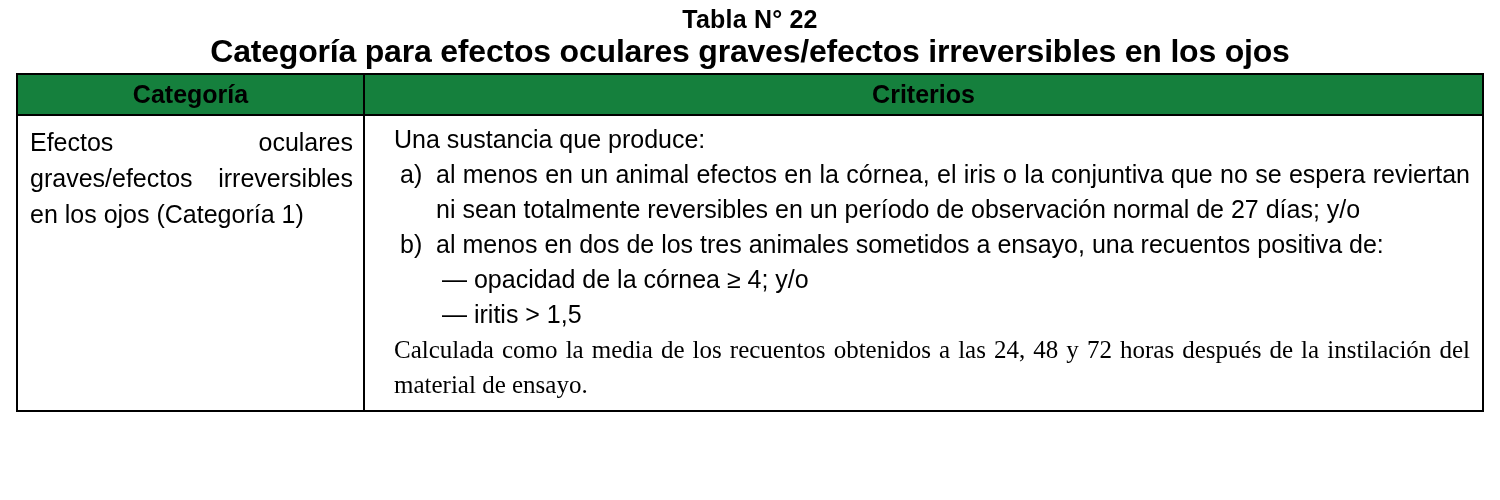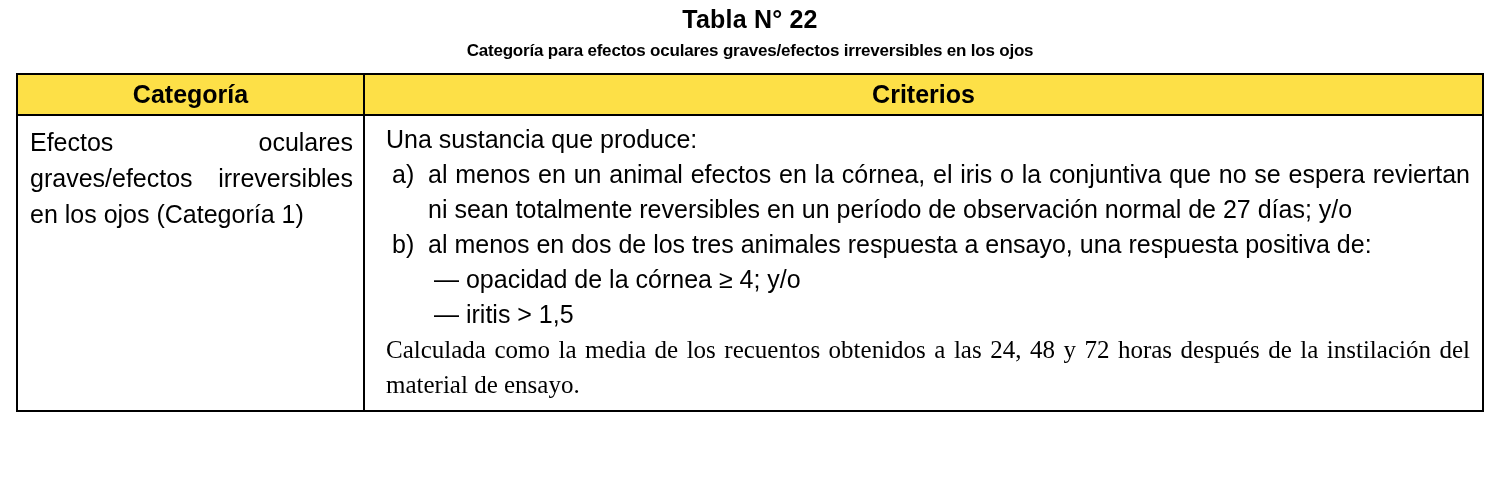--- a/index.html
+++ b/index.html
@@ -24,59 +24,59 @@
     text-align: center;
     padding-top: 4px;
   }
   .title-line1 {
     font-size: 25px;
     font-weight: bold;
     line-height: 30px;
     letter-spacing: 0.2px;
   }
   .title-line2 {
-    font-size: 17px;
+    font-size: 32px;
     font-weight: bold;
     line-height: 30px;
     letter-spacing: -0.2px;
     margin-top: 2px;
   }
   table.tbl {
     border-collapse: collapse;
     width: 1468px;
     margin: 7px auto 0 auto;
     table-layout: fixed;
   }
   table.tbl th, table.tbl td {
     border: 2px solid #000000;
     vertical-align: top;
   }
   table.tbl thead th {
-    background: #fde047;
+    background: #15803d;
     text-align: center;
     font-size: 25px;
     font-weight: bold;
     padding: 5px 0 6px 0;
     line-height: 28px;
   }
   col.c1 { width: 347px; }
   col.c2 { width: auto; }
   td.cat-cell {
     font-size: 25px;
     line-height: 36px;
     padding: 8px 10px 8px 12px;
     text-align: justify;
     text-align-last: left;
     vertical-align: middle;
     margin-left: 15px;
   }
   td.crit-cell {
     font-size: 25px;
     line-height: 35px;
-    padding: 6px 12px 8px 21px;
+    padding: 6px 12px 8px 29px;
   }
   .p-lead {
     text-align: left;
     margin: 0;
   }
   .list {
     margin: 0;
   }
   .li {
     display: flex;
@@ -131,21 +131,21 @@
         <td class="cat-cell">Efectos oculares graves/efectos irreversibles en los ojos (Categoría 1)</td>
         <td class="crit-cell">
           <p class="p-lead">Una sustancia que produce:</p>
           <div class="list">
             <div class="li">
               <span class="li-marker">a)</span>
               <span class="li-text">al menos en un animal efectos en la córnea, el iris o la conjuntiva que no se espera reviertan ni sean totalmente reversibles en un período de observación normal de 27 días; y/o</span>
             </div>
             <div class="li">
               <span class="li-marker">b)</span>
-              <span class="li-text">al menos en dos de los tres animales respuesta a ensayo, una respuesta positiva de:</span>
+              <span class="li-text">al menos en dos de los tres animales sometidos a ensayo, una recuentos positiva de:</span>
             </div>
             <div class="sub">— opacidad de la córnea ≥ 4; y/o</div>
             <div class="sub">— iritis &gt; 1,5</div>
           </div>
           <p class="p-final">Calculada como la media de los recuentos obtenidos a las 24, 48 y 72 horas después de la instilación del material de ensayo.</p>
         </td>
       </tr>
     </tbody>
   </table>
 

